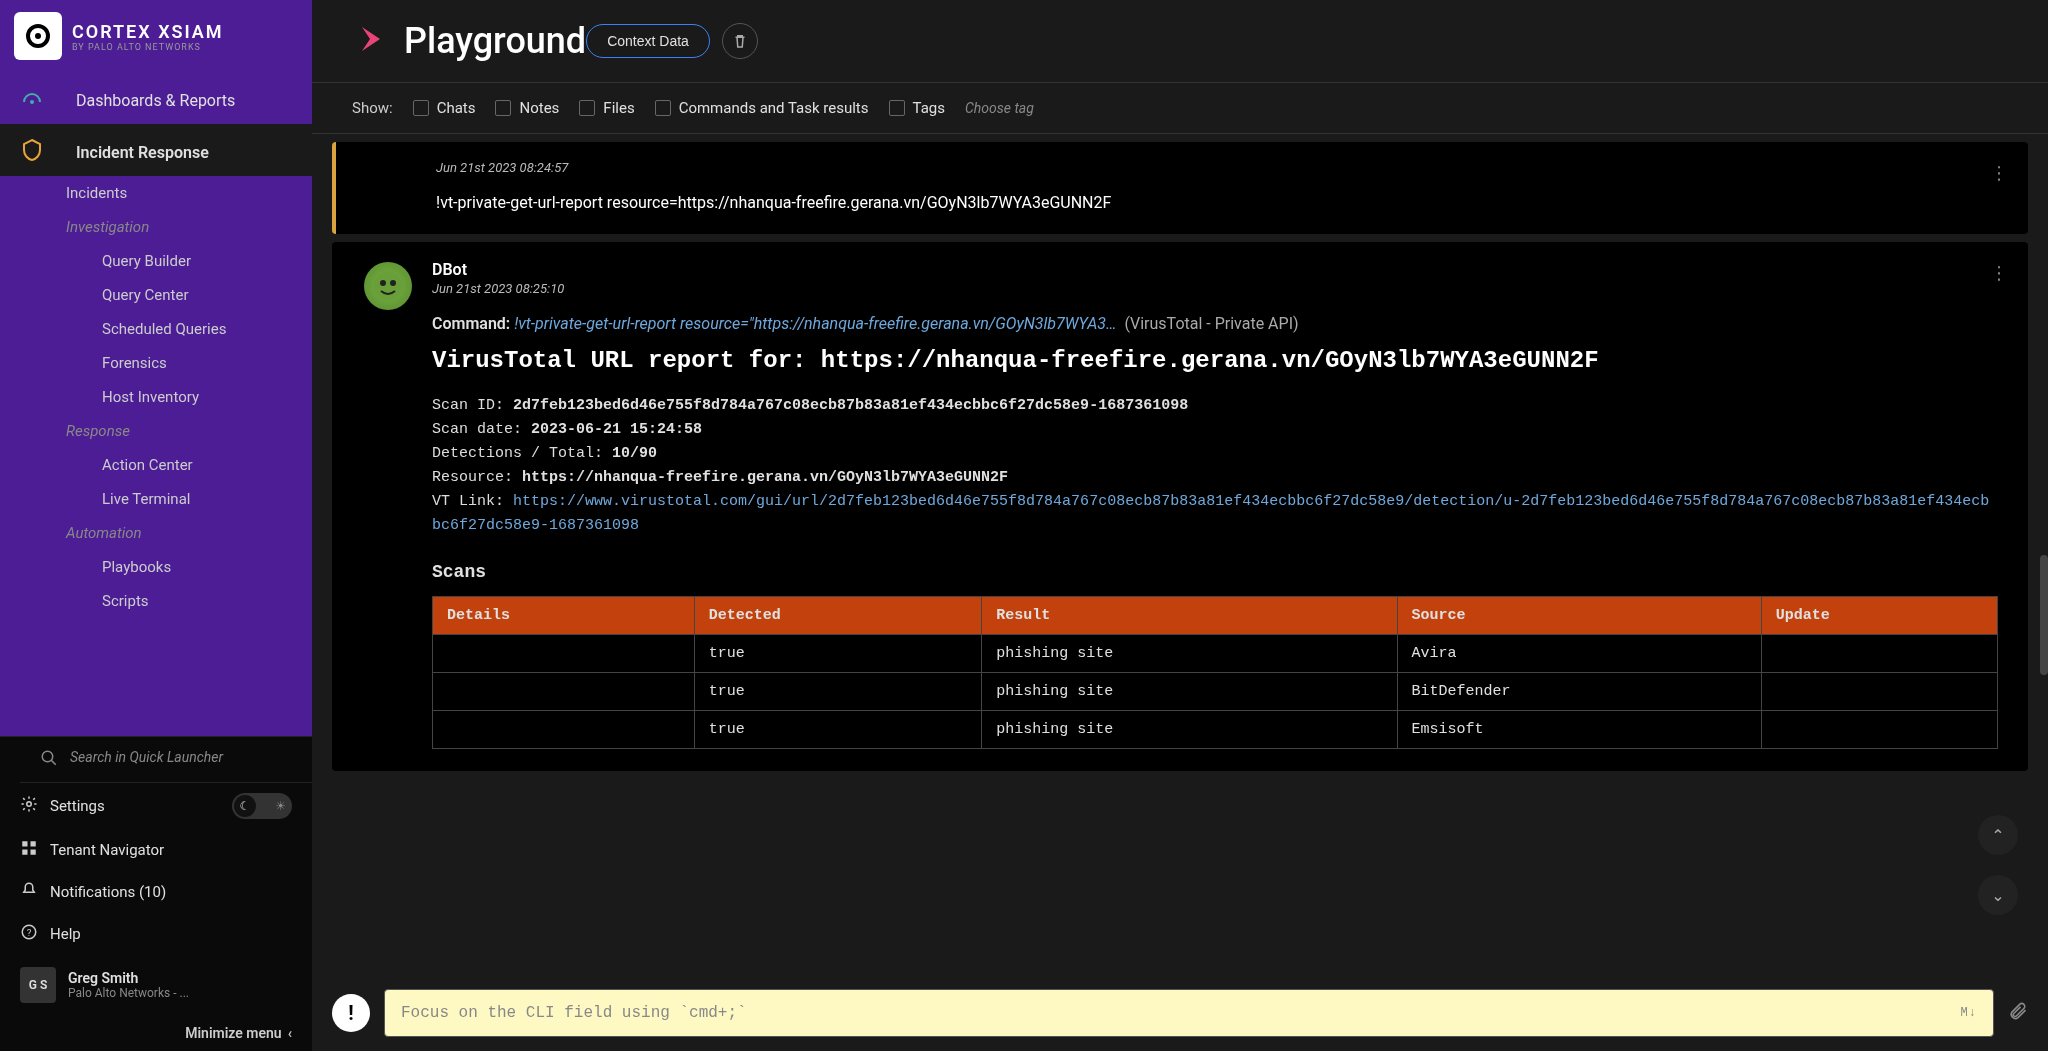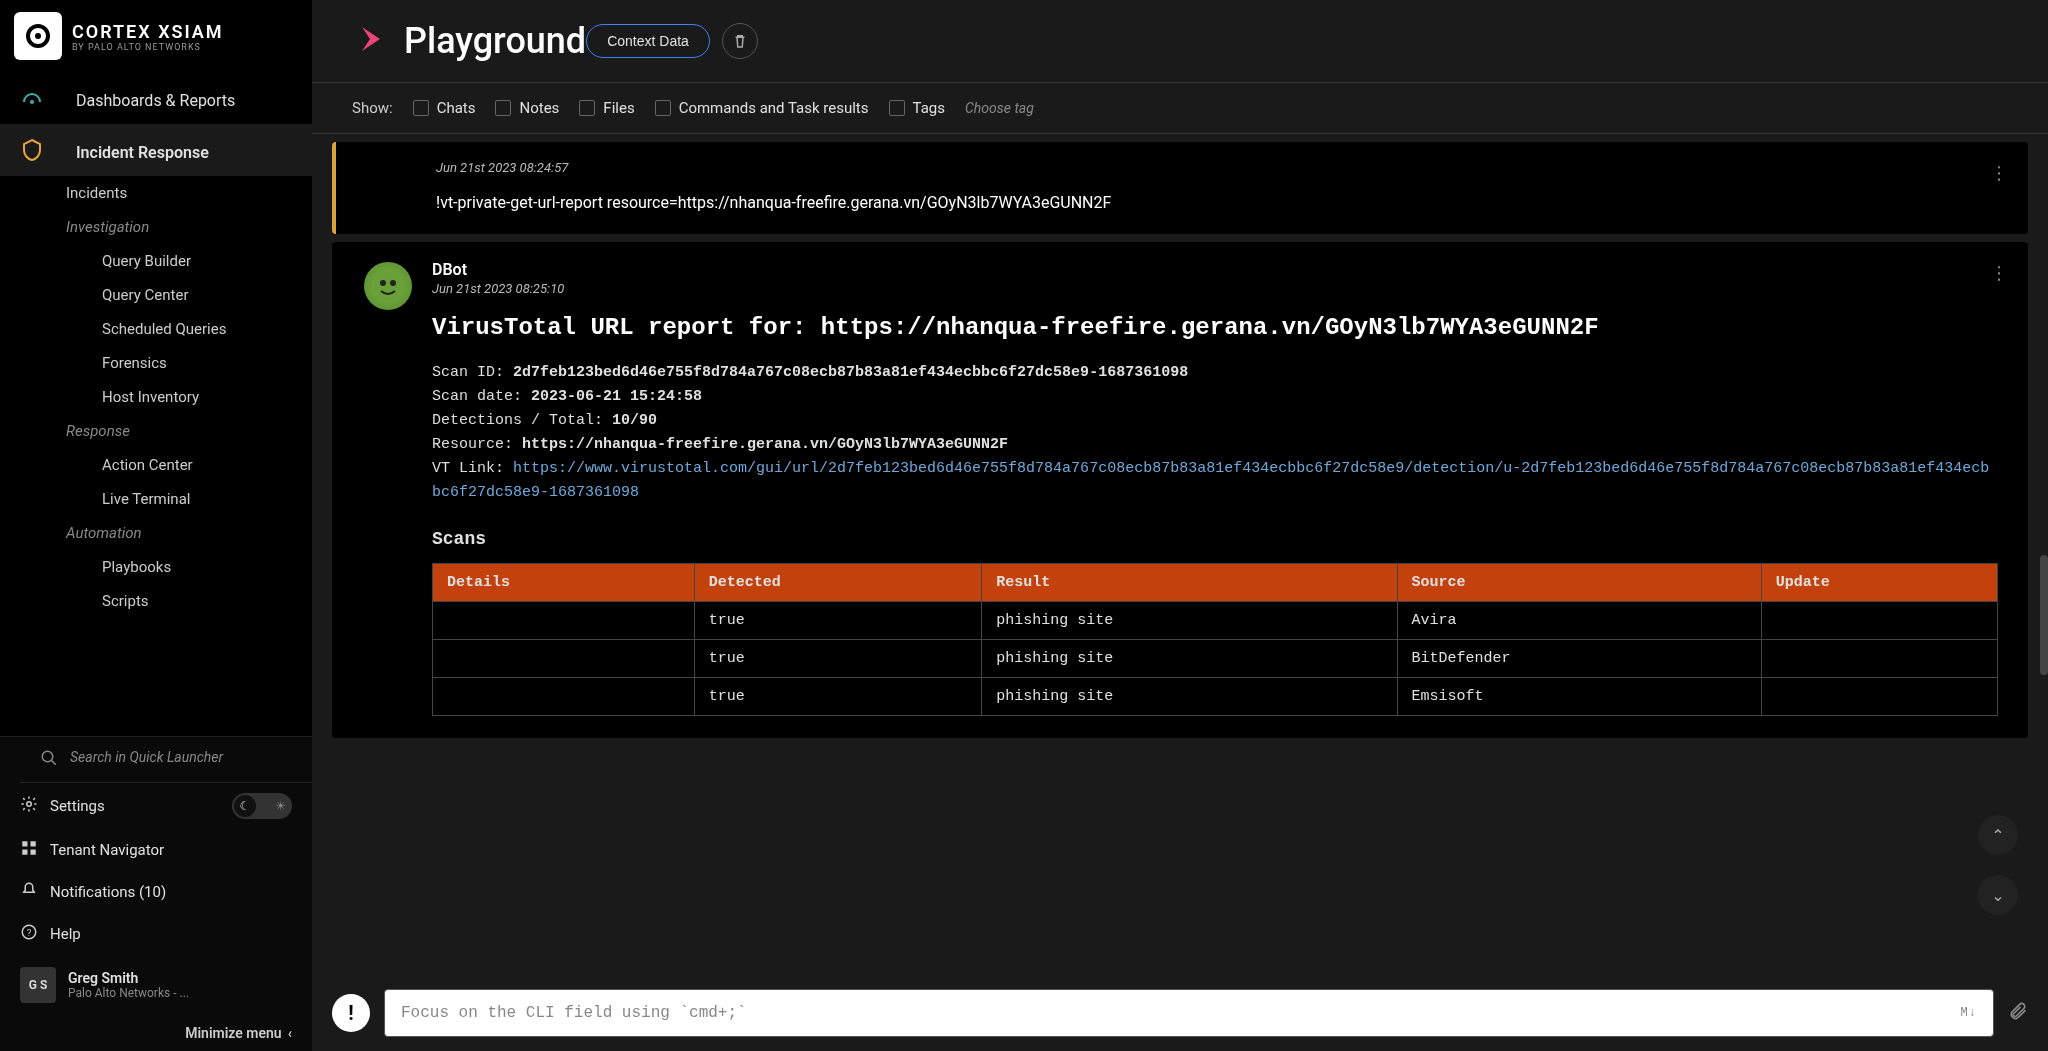--- a/index.html
+++ b/index.html
@@ -13,21 +13,21 @@
     font-family: -apple-system, BlinkMacSystemFont, "Segoe UI", Roboto, Arial, sans-serif;
     width: 2048px;
     height: 1051px;
     overflow: hidden;
     display: flex;
   }
 
   
   .sidebar {
     width: 312px;
-    background: #000000;
+    background: #4c1d95;
     display: flex;
     flex-direction: column;
     height: 100%;
   }
   .logo-area {
     padding: 12px 14px;
     display: flex;
     align-items: center;
     gap: 10px;
   }
@@ -401,21 +401,21 @@
     border-radius: 50%;
     display: flex;
     align-items: center;
     justify-content: center;
     color: #000;
     font-weight: 700;
     font-size: 20px;
   }
   .cli-input {
     flex: 1;
-    background: #ffffff;
+    background: #fef9c3;
     border: 1px solid #555;
     border-radius: 4px;
     padding: 14px 16px;
     display: flex;
     align-items: center;
     justify-content: space-between;
     font-family: "Courier New", monospace;
     font-size: 16px;
     color: #888;
   }
@@ -647,20 +647,25 @@
               <circle cx="22" cy="14" r="3" fill="#222"></circle>
               <path d="M10 22 Q17 28 24 22" fill="none" stroke="#222" stroke-width="2"></path>
             </svg>
         </div>
         <div class="msg-actions">⋮</div>
         <div class="msg-header">
           <span class="msg-author">DBot</span>
         </div>
         <div class="msg-time">Jun 21st 2023 08:25:10</div>
 
+        <div class="cmd-line">
+          <span class="cmd-label">Command:</span>
+          <span class="cmd-value">!vt-private-get-url-report resource="https://nhanqua-freefire.gerana.vn/GOyN3lb7WYA3…</span>
+          &nbsp;<span class="cmd-hint">(VirusTotal - Private API)</span>
+        </div>
 
         <div class="report-title">VirusTotal URL report for: https://nhanqua-freefire.gerana.vn/GOyN3lb7WYA3eGUNN2F</div>
 
         <div class="mono">
           <div><span class="label">Scan ID:</span> <b>2d7feb123bed6d46e755f8d784a767c08ecb87b83a81ef434ecbbc6f27dc58e9-1687361098</b></div>
           <div><span class="label">Scan date:</span> <b>2023-06-21 15:24:58</b></div>
           <div><span class="label">Detections / Total:</span> <b>10/90</b></div>
           <div><span class="label">Resource:</span> <b>https://nhanqua-freefire.gerana.vn/GOyN3lb7WYA3eGUNN2F</b></div>
           <div><span class="label">VT Link:</span> <a href="#">https://www.virustotal.com/gui/url/2d7feb123bed6d46e755f8d784a767c08ecb87b83a81ef434ecbbc6f27dc58e9/detection/u-2d7feb123bed6d46e755f8d784a767c08ecb87b83a81ef434ecbbc6f27dc58e9-1687361098</a></div>
         </div>

